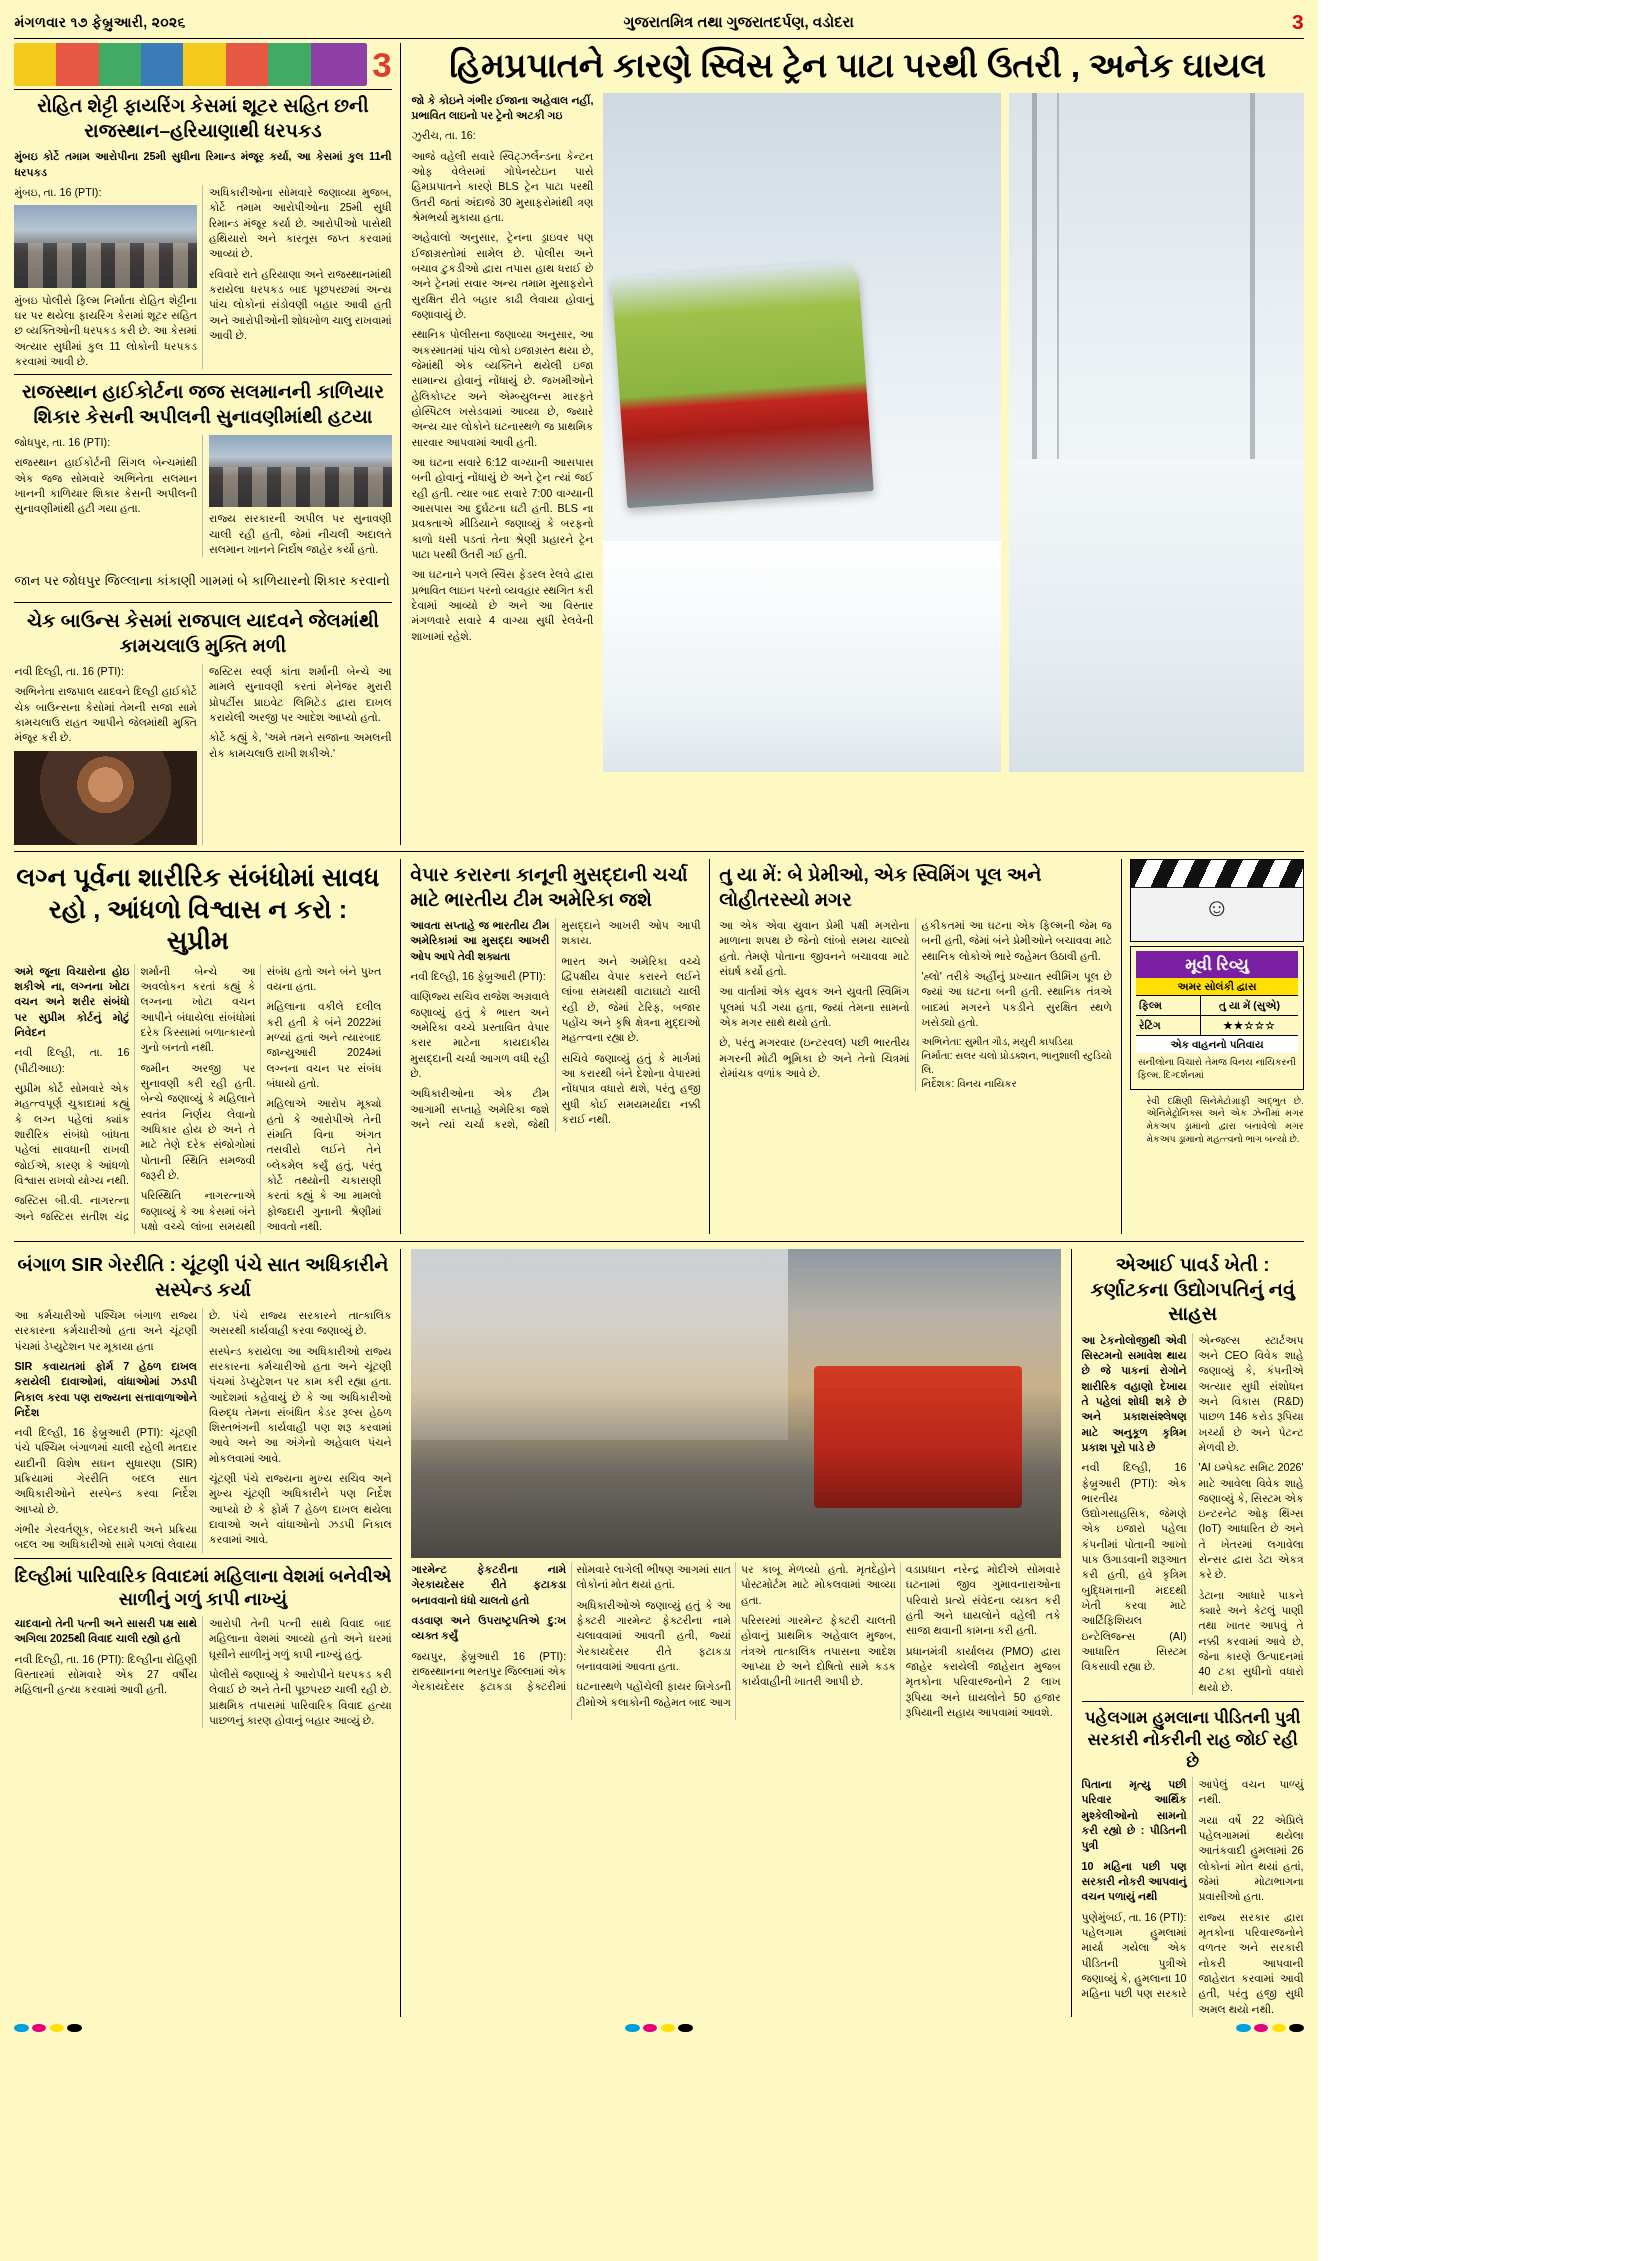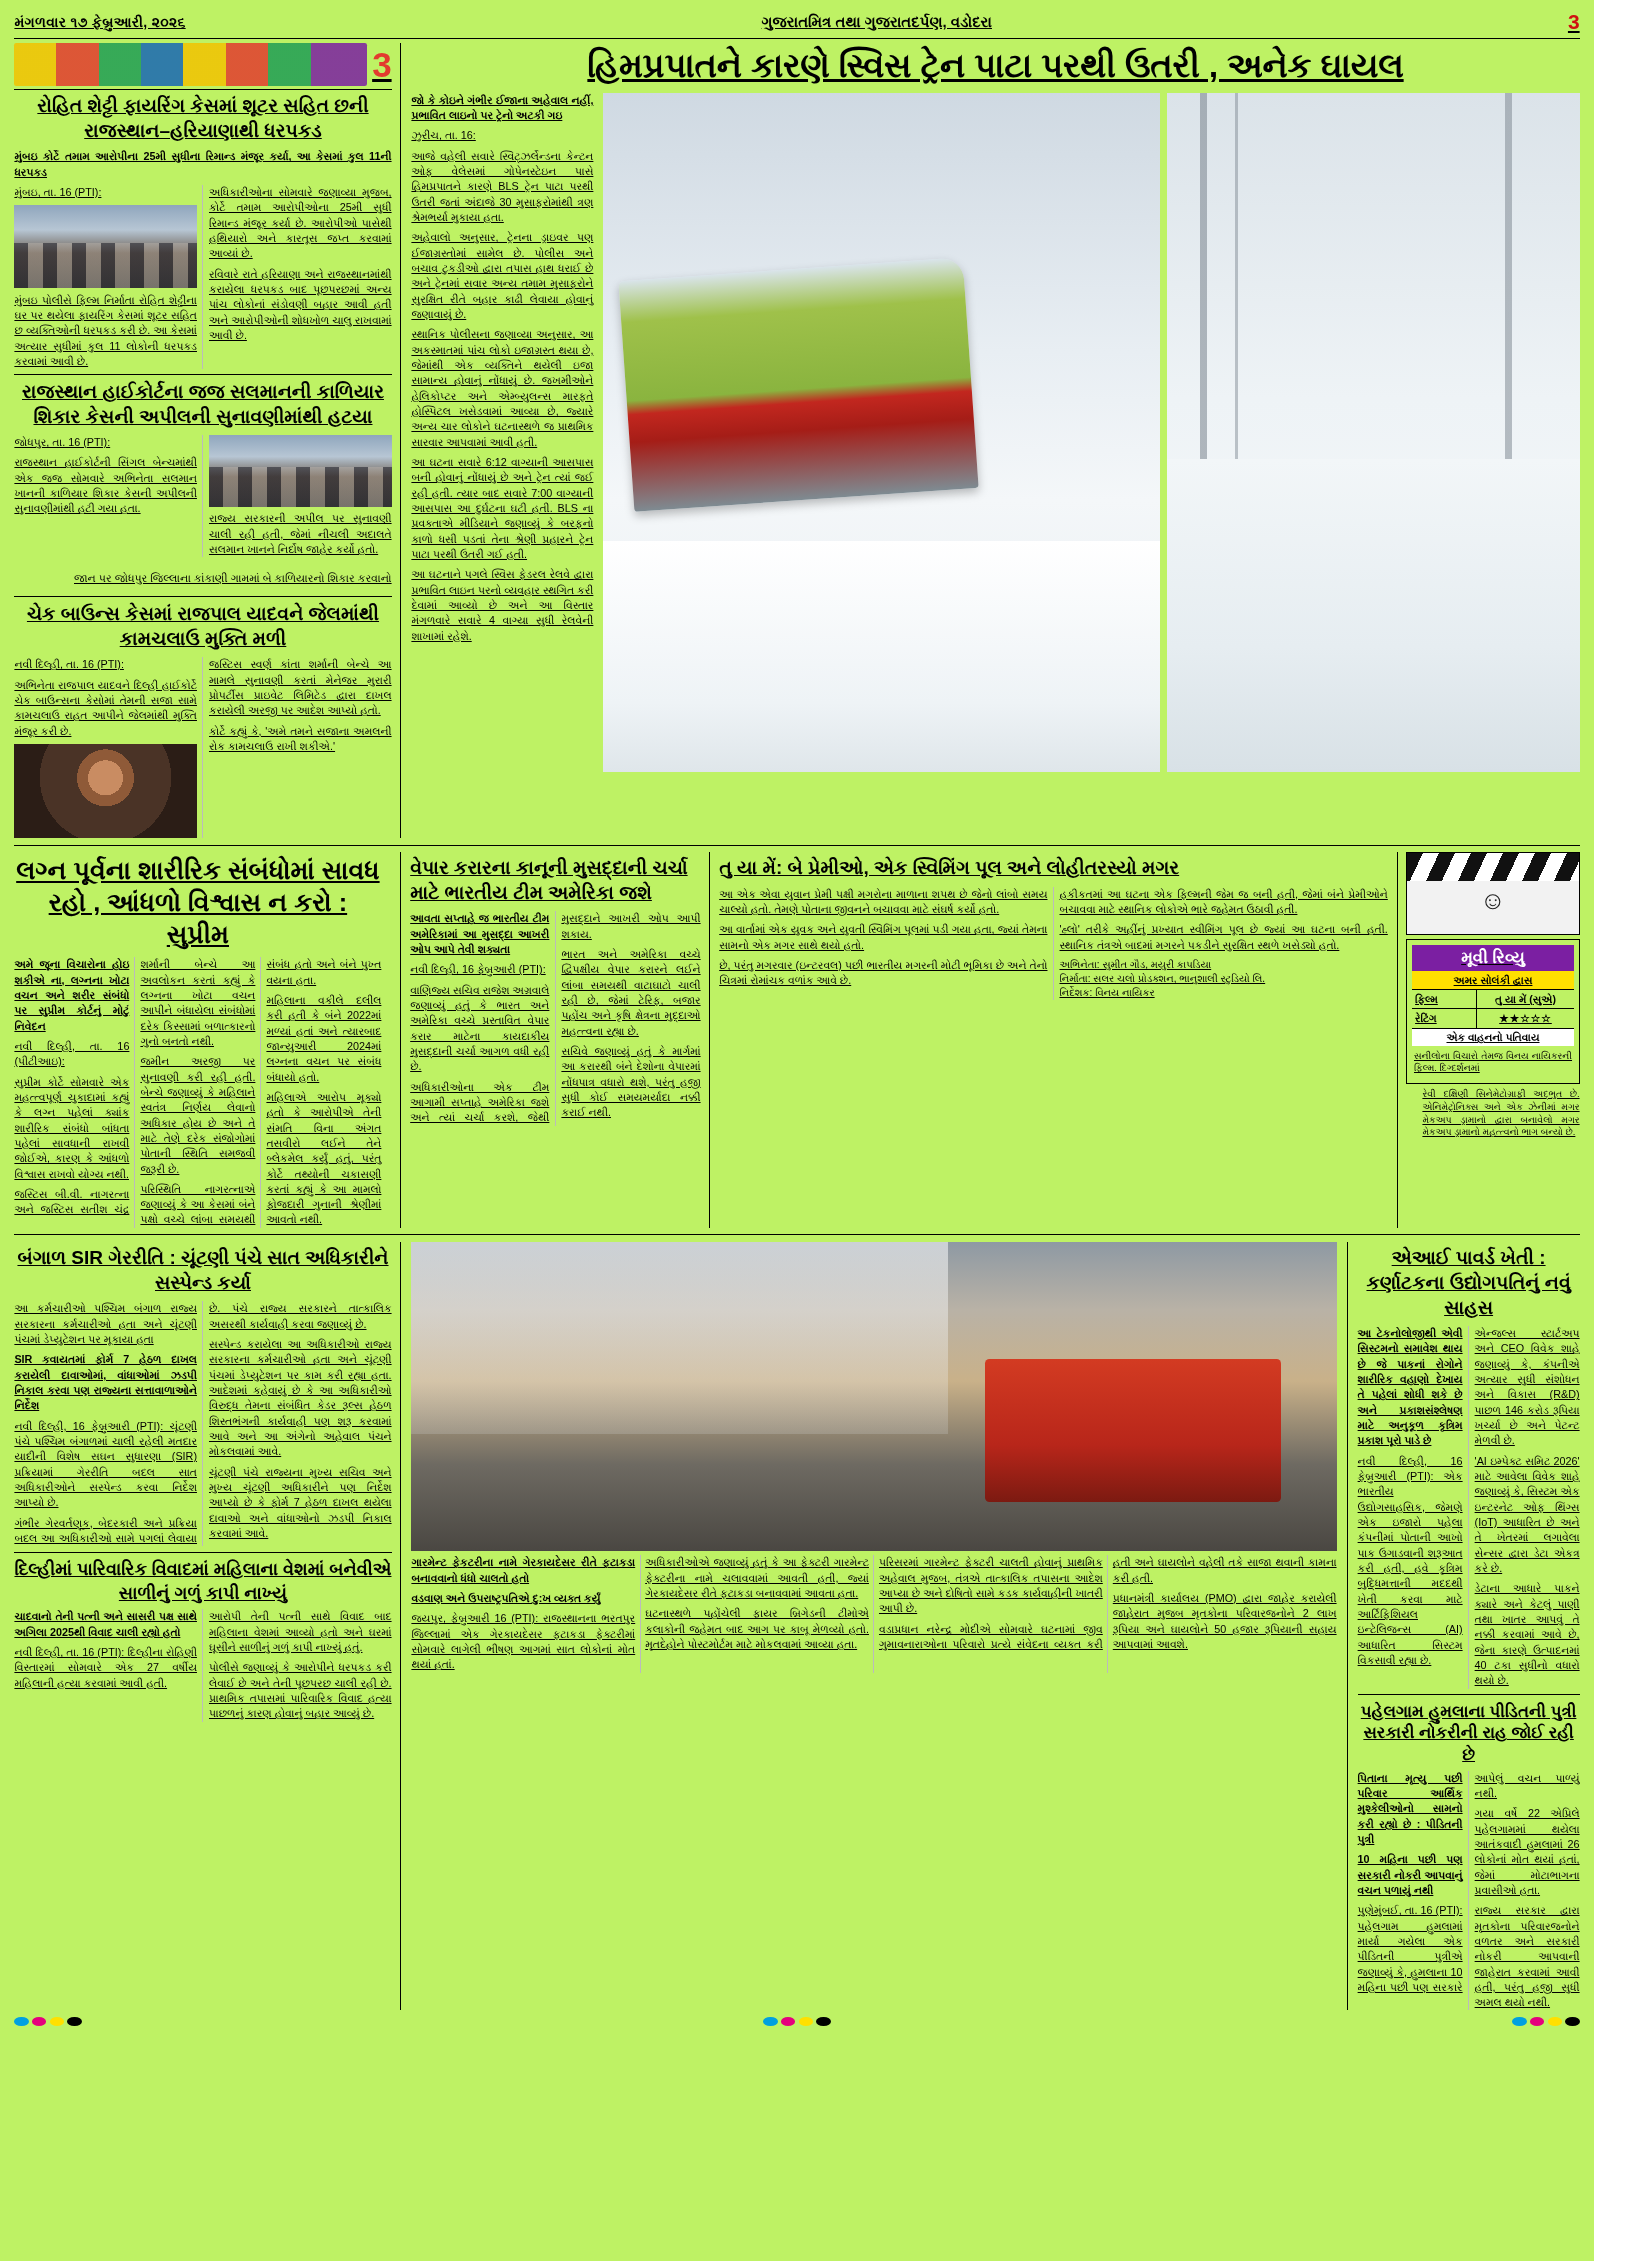--- a/index.html
+++ b/index.html
@@ -4,26 +4,25 @@
 <style>
   * { box-sizing: border-box; }
   html, body { margin:0; padding:0; }
   body {
     width: 1638px;
     background: #ffffff;
     font-family: "Liberation Sans", sans-serif;
     color: #000;
   }
   .page {
-    width: 1594px;
+    width: 1318px;
     min-height: 2261px;
     padding: 10px 14.4px 5.5px 14.4px;
-    background: #bef264;
+    background: #fef9c3;
     position: relative;
-    text-decoration: underline;
   }
 
   
   .masthead {
     display: flex;
     align-items: center;
     justify-content: space-between;
     border-bottom: 1.7px solid #000;
     padding-bottom: 4.4px;
     margin-bottom: 3.3px;
@@ -71,21 +70,21 @@
     padding-top: 5.5px;
   }
   p.body {
     font-size: 10.8px;
     line-height: 1.42;
     text-align: justify;
     margin: 0 0 5px 0;
   }
 
   .imgbox { background:#ddd; overflow:hidden; position:relative; }
-  .cap { font-size: 11px; line-height:1.3; text-align:right; padding-top:2.2px; }
+  .cap { font-size: 13px; line-height:1.3; text-align:left; padding-top:2.2px; }
 
   .multi2 { column-count: 2; column-gap: 12px; column-rule: 0.6px solid #bbb; }
   .multi3 { column-count: 3; column-gap: 11px; column-rule: 0.6px solid #bbb; }
   .multi4 { column-count: 4; column-gap: 10px; column-rule: 0.6px solid #bbb; }
 
   
   .ph { display:block; width:100%; height:100%; }
   .ph-snowtrain {
     background:
       linear-gradient(180deg, #cfd9e2 0%, #e8eef3 38%, #f4f7f9 60%, #e3e9ee 100%);

